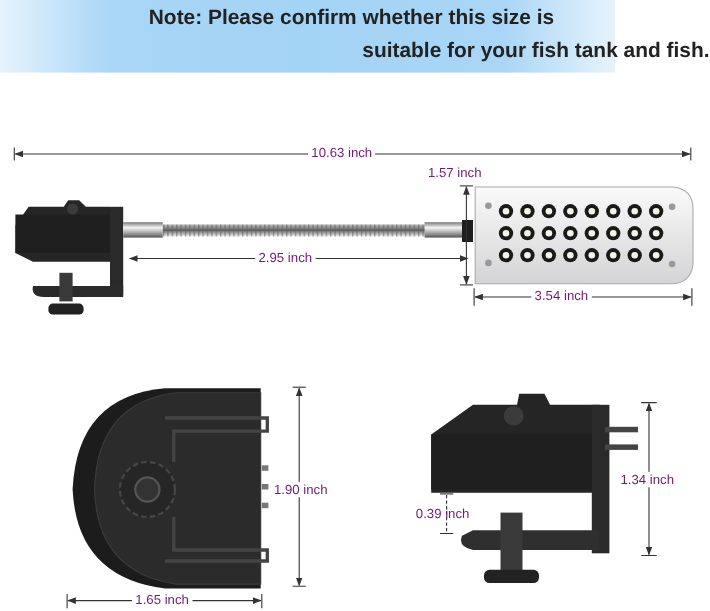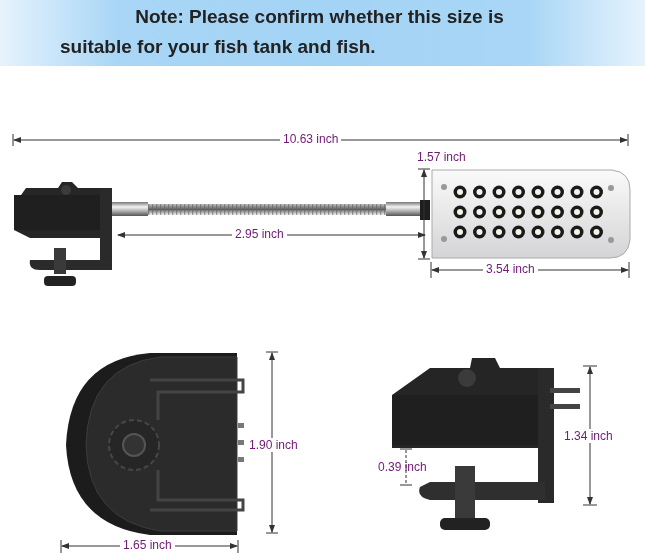--- a/index.html
+++ b/index.html
@@ -1,20 +1,20 @@
 <!DOCTYPE html>
 <html><head>
 <meta charset="utf-8">
 <style>
   html,body{margin:0;padding:0;background:#fff;}
   body{width:645px;height:555px;position:relative;overflow:hidden;font-family:"Liberation Sans",sans-serif;}
-  .banner{position:absolute;left:0;top:0;width:645px;height:66px;
+  .banner{position:absolute;left:0;top:0;width:559px;height:66px;
     background:linear-gradient(90deg,#e6f3fd 0%,#a9d6f6 18%,#a3d3f5 50%,#a9d6f6 82%,#e6f3fd 100%);}
   .banner .l1{position:absolute;top:6px;left:0;width:645px;text-align:center;font-weight:bold;font-size:19px;color:#222;text-indent:-6px;}
-  .banner .l2{position:absolute;top:36px;left:0;width:645px;text-align:left;font-weight:bold;font-size:19px;color:#222;text-indent:60px;}
+  .banner .l2{position:absolute;top:36px;left:0;width:645px;text-align:right;font-weight:bold;font-size:19px;color:#222;text-indent:60px;}
   .lbl{position:absolute;font-size:12px;color:#701a75;background:#fff;padding:0 3px;white-space:nowrap;}
   svg{position:absolute;left:0;top:0;}
 </style>
 </head>
 <body>
 
 <div class="banner">
   <div class="l1">Note: Please confirm whether this size is</div>
   <div class="l2">suitable for your fish tank and fish.</div>
 </div>
@@ -163,18 +163,18 @@
   <line x1="583" y1="366" x2="597" y2="366" stroke="#333"></line>
   <line x1="583" y1="505" x2="597" y2="505" stroke="#333"></line>
   <line x1="590" y1="367" x2="590" y2="504" stroke="#333" marker-start="url(#al)" marker-end="url(#ar)"></line>
   <line x1="400" y1="449" x2="412" y2="449" stroke="#333"></line>
   <line x1="400" y1="485" x2="412" y2="485" stroke="#333"></line>
   <line x1="406" y1="450" x2="406" y2="484" stroke="#333" stroke-dasharray="3 2"></line>
 </svg>
 
 <div class="lbl" style="left:280px;top:132px;">10.63 inch</div>
 <div class="lbl" style="left:232px;top:227px;">2.95 inch</div>
-<div class="lbl" style="left:414px;top:150px;background:transparent;text-align:right;">1.57 inch</div>
+<div class="lbl" style="left:386px;top:150px;background:transparent;text-align:right;">1.57 inch</div>
 <div class="lbl" style="left:483px;top:262px;">3.54 inch</div>
 <div class="lbl" style="left:246px;top:438px;">1.90 inch</div>
 <div class="lbl" style="left:120px;top:538px;">1.65 inch</div>
 <div class="lbl" style="left:561px;top:429px;text-align:center;">1.34 inch</div>
 <div class="lbl" style="left:375px;top:460px;background:transparent;">0.39 inch</div>
 
 </body></html>

